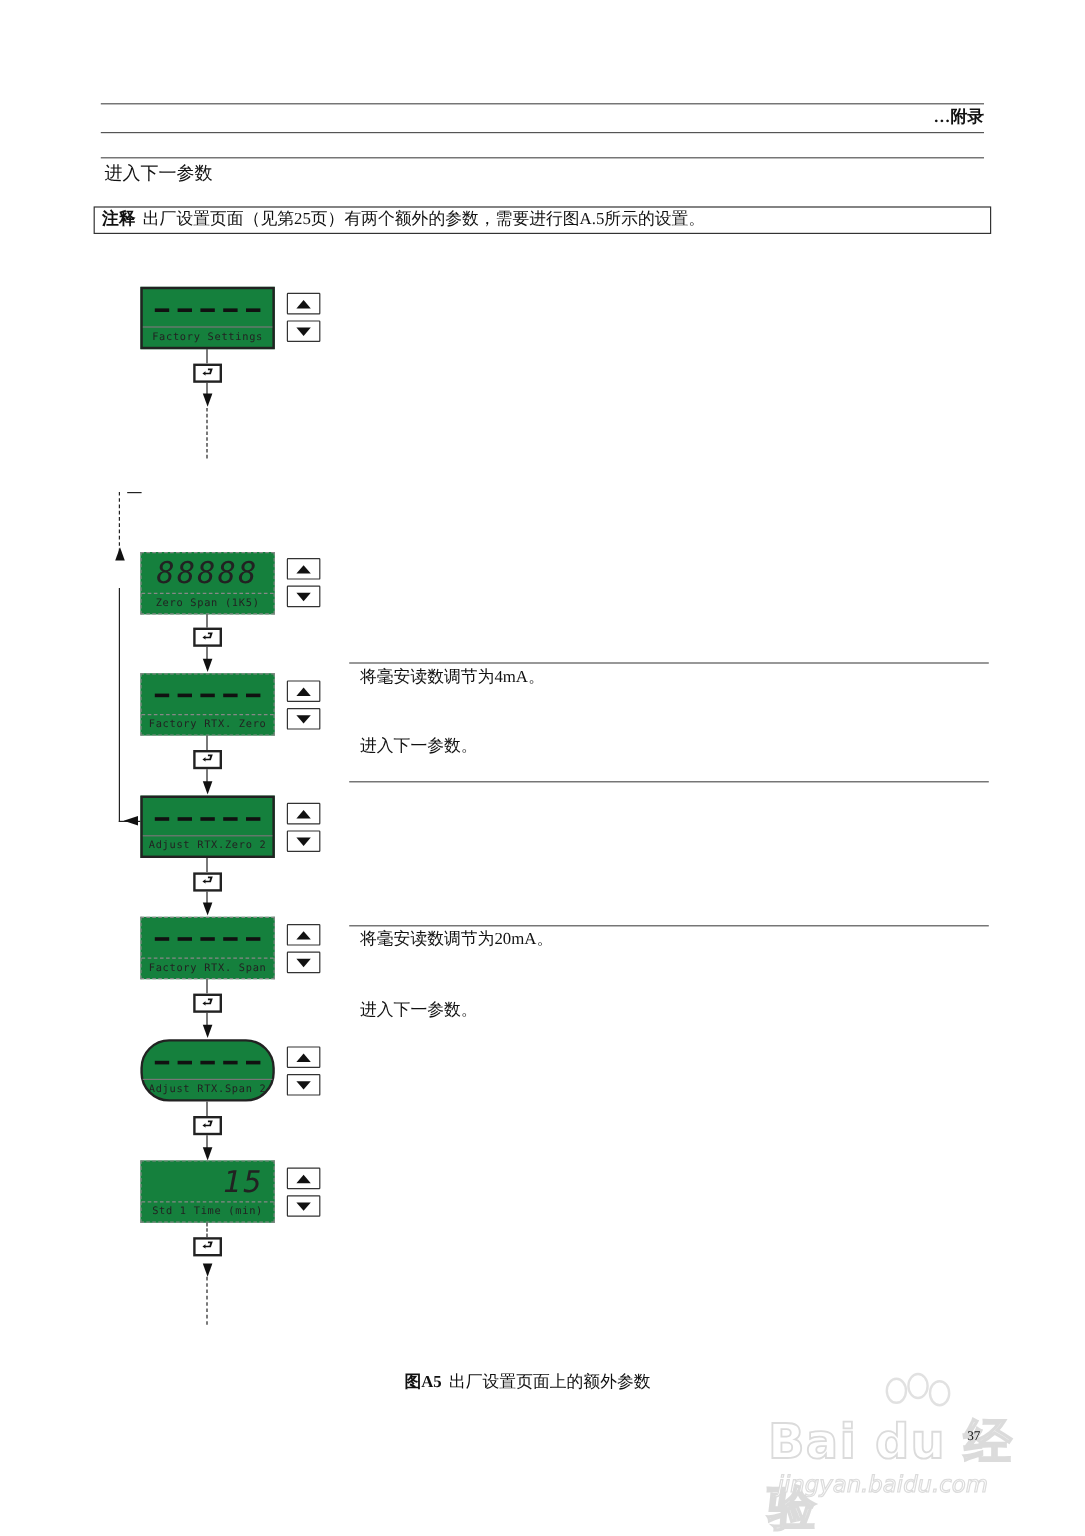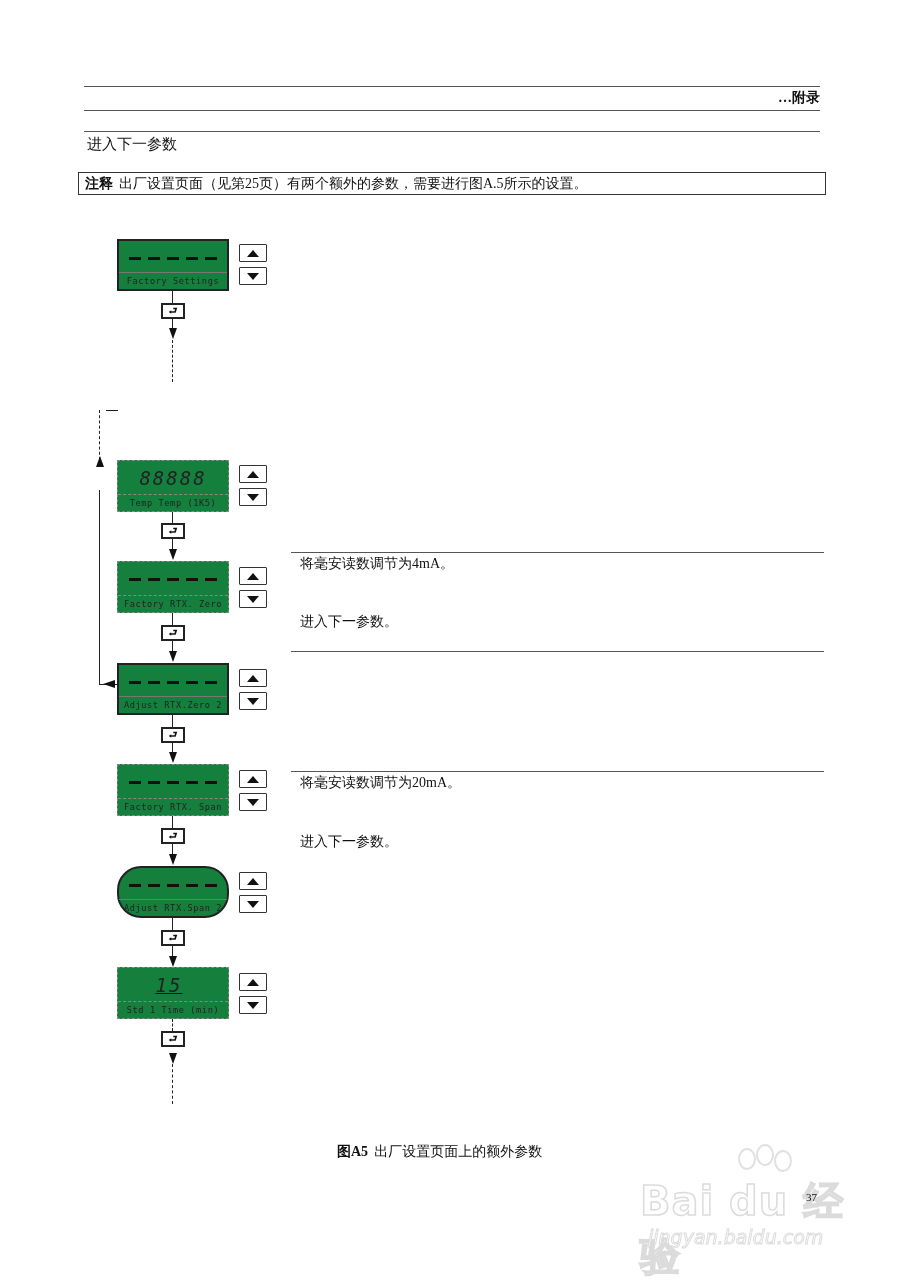--- a/index.html
+++ b/index.html
@@ -6,24 +6,24 @@
   body{width:904px;height:1280px;position:relative;overflow:hidden;font-family:"Liberation Serif","DejaVu Serif",serif;color:#111;}
   .hline{position:absolute;height:0;border-top:1.5px solid #555;}
   .header-right{position:absolute;right:84px;top:89px;font-size:14px;font-weight:bold;}
   .section-title{position:absolute;left:87px;top:135px;font-size:15px;}
   .note-box{position:absolute;left:78px;top:172px;width:748px;height:23px;border:1.2px solid #333;box-sizing:border-box;font-size:14px;line-height:21px;padding-left:6px;white-space:nowrap;}
   .note-box b{font-weight:bold;margin-right:6px;margin-top:25px;}
   .panel{position:absolute;left:117px;width:112px;height:52px;box-sizing:border-box;background:#15803d;padding-left:40px;}
   .panel.solid{border:2px solid #222;}
   .panel.dashed{border:1.5px dashed #888;}
   .panel .disp{position:absolute;left:0;right:0;top:0;height:34px;display:flex;align-items:center;justify-content:center;font-family:"DejaVu Sans Mono",monospace;}
-  .panel .disp.right{justify-content:center;padding-right:8px;box-sizing:border-box;text-decoration:underline;}
+  .panel .disp.right{justify-content:flex-end;padding-right:8px;box-sizing:border-box;}
   .panel .dashes{display:flex;gap:7px;}
   .panel .dashes span{display:block;width:12px;height:3px;background:#111;}
-  .panel .seg{font-family:"DejaVu Sans Mono",monospace;font-style:italic;font-size:19px;letter-spacing:2px;color:#222;line-height:30px;}
+  .panel .seg{font-family:"DejaVu Sans Mono",monospace;font-style:italic;font-size:25px;letter-spacing:2px;color:#222;line-height:30px;}
   .panel .lbl{position:absolute;left:0;right:0;bottom:0;height:16px;font-family:"DejaVu Sans Mono",monospace;font-size:8.6px;line-height:16px;text-align:center;letter-spacing:0.6px;white-space:nowrap;overflow:hidden;color:#222;}
   .panel.solid .lbl{border-top:1px solid #777;}
   .panel.dashed .lbl{border-top:1.5px dashed #888;}
   .btn{position:absolute;left:239px;width:28px;height:18px;border:1.5px solid #333;box-sizing:border-box;border-radius:1px;background:#fff;display:flex;align-items:center;justify-content:center;}
   .tri-up{width:0;height:0;border-left:6px solid transparent;border-right:6px solid transparent;border-bottom:7px solid #111;}
   .tri-down{width:0;height:0;border-left:6px solid transparent;border-right:6px solid transparent;border-top:7px solid #111;}
   .enter{position:absolute;left:161px;width:24px;height:16px;border:2px solid #222;box-sizing:border-box;background:#fff;display:flex;align-items:center;justify-content:center;font-family:"DejaVu Sans",sans-serif;font-size:10px;font-weight:bold;line-height:12px;}
   .vline{position:absolute;width:0;border-left:1.5px solid #222;}
   .vdash{position:absolute;width:0;border-left:1.5px dashed #222;}
   .arrow-down{position:absolute;width:0;height:0;border-left:4px solid transparent;border-right:4px solid transparent;border-top:11px solid #111;}
@@ -81,21 +81,21 @@
 <div class="hline" style="left:106px;top:410px;width:12px;border-top:1.5px solid #222;"></div>
 <div class="arrow-up" style="left:96px;top:456px;"></div>
 <div class="vline" style="left:99px;top:490px;height:195px;"></div>
 <div class="hline" style="left:99px;top:684px;width:18px;border-top:1.5px solid #222;"></div>
 <div class="arrow-left" style="left:103px;top:680px;"></div>
 
 <div class="panel dashed" style="top:460px;">
   <div class="disp">
       <span class="seg">88888</span>
     </div>
-  <div class="lbl">Temp Temp (1K5)</div>
+  <div class="lbl">Zero Span (1K5)</div>
 </div>
 <div class="btn" style="top:465px;">
     <div class="tri-up"></div>
   </div>
 <div class="btn" style="top:488px;">
     <div class="tri-down"></div>
   </div>
 <div class="vline" style="left:172px;top:512px;height:12px;"></div>
 <div class="enter" style="top:523px;">
     <span>⮐</span>

